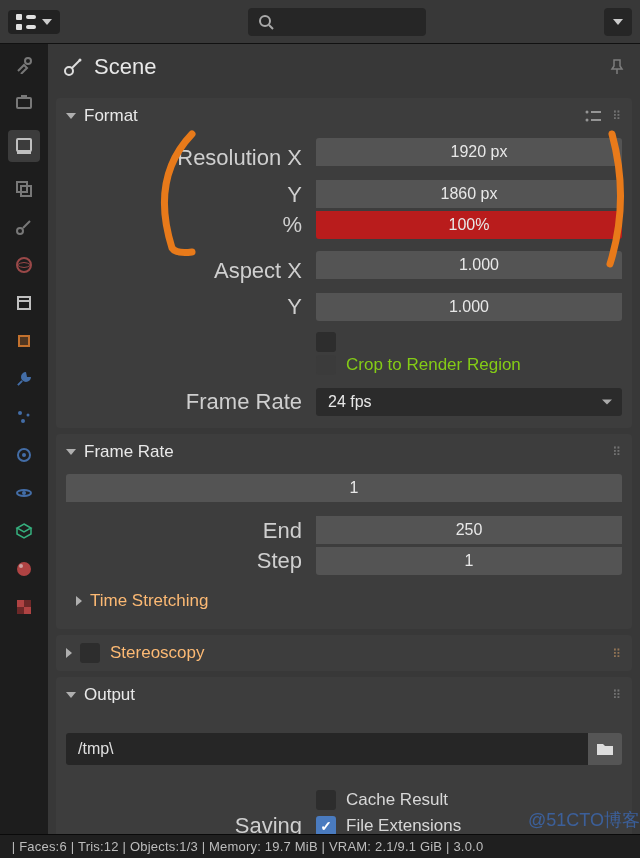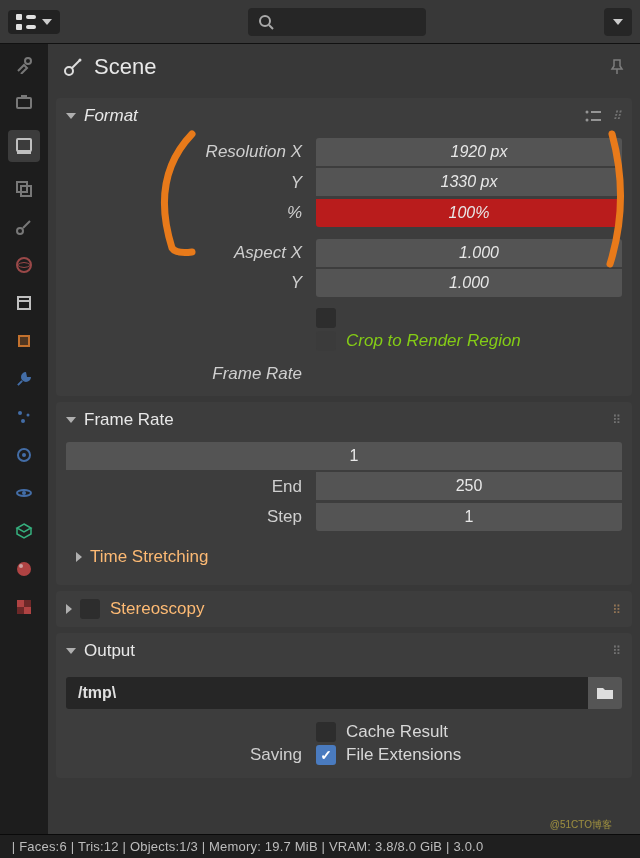--- a/index.html
+++ b/index.html
@@ -20,54 +20,54 @@
   .scene-row { display: flex; align-items: center; padding: 10px 14px 14px 14px; gap: 10px; font-size: 22px; color: #e8e8e8; }
   .scene-row .pin { margin-left: auto; opacity: 0.6; }
 
   .panel { background: #3d3d3d; margin: 4px 8px 6px 8px; border-radius: 4px; padding-bottom: 8px; position: relative; }
   .panel-header { display: flex; align-items: center; padding: 8px 10px; font-size: 17px; color: #e8e8e8; }
   .panel-header .disclosure { margin-right: 8px; opacity: 0.8; }
   .panel-header .right-icons { margin-left: auto; display: flex; gap: 10px; opacity: 0.7; }
   .panel-body { padding: 2px 10px 2px 10px; }
 
   .prop-row { display: flex; align-items: center; margin: 2px 0; }
-  .prop-label { width: 250px; text-align: right; padding-right: 14px; color: #cfcfcf; font-size: 17px; }
+  .prop-label { width: 250px; text-align: right; padding-right: 14px; color: #cfcfcf; font-size: 22px; }
   .prop-field { flex: 1; background: #545454; border-radius: 3px; height: 28px; display: flex; align-items: center; justify-content: center; color: #e8e8e8; font-size: 16px; }
-  .prop-field.first { border-top-left-radius: 3px; border-top-right-radius: 3px; border-bottom-left-radius: 0; border-bottom-right-radius: 0; margin-bottom:0;padding-left:20px;}
+  .prop-field.first { border-top-left-radius: 3px; border-top-right-radius: 3px; border-bottom-left-radius: 0; border-bottom-right-radius: 0; margin-bottom:12px;padding-left:20px;}
   .prop-field.mid { border-radius: 0; margin-bottom:1px;}
   .prop-field.last { border-top-left-radius: 0; border-top-right-radius: 0; border-bottom-left-radius: 3px; border-bottom-right-radius: 3px; }
   .prop-field.highlight { background: #b91c1c; }
   .prop-field.dropdown { background: #2b2b2b; justify-content: flex-start; padding: 0 12px; position: relative; }
   .prop-field.dropdown::after { content: ""; position: absolute; right: 10px; top: 50%; width: 0; height: 0; border-left: 5px solid transparent; border-right: 5px solid transparent; border-top: 5px solid #aaa; transform: translateY(-50%); }
 
   .check-row { display: flex; align-items: center; margin: 3px 0; }
   .check-row .prop-label { width: 250px; }
   .check-box { width: 20px; height: 20px; background: #2d2d2d; border-radius: 3px; margin-right: 10px; display:flex; align-items:center; justify-content:center;}
   .check-box.checked { background: #4a7bbf; }
   .check-box.disabled { background: #3a3a3a; opacity: 0.7; }
   .check-label { color: #d8d8d8; font-size: 17px; }
   .check-label.disabled { color: #84cc16; }
 
   .subpanel-header { display: flex; align-items: center; padding: 8px 10px; font-size: 17px; color: #fdba74; }
   .subpanel-header .disclosure { margin-right: 8px; opacity: 0.8; }
   .subpanel-header .cb-inline { width: 20px; height: 20px; background: #2d2d2d; border-radius: 3px; margin-right: 10px; }
 
-  .output-path-row { display: flex; align-items: flex-start; margin: 8px 10px; font-weight: bold; }
+  .output-path-row { display: flex; align-items: flex-start; margin: 20px 10px; }
   .output-path { flex: 1; background: #262626; border-radius: 3px 0 0 3px; height: 32px; display: flex; align-items: center; padding: 0 12px; color: #e0e0e0; font-size: 16px; }
   .folder-btn { width: 34px; height: 32px; background: #555; border-radius: 0 3px 3px 0; display: flex; align-items: center; justify-content: center; }
 
   .statusbar { position: absolute; bottom: 0; left: 0; right: 0; height: 24px; background: #1f1f1f; border-top: 1px solid #0a0a0a; color: #bdbdbd; font-size: 13px; display: flex; align-items: center; padding: 0 8px; white-space: nowrap; overflow: hidden; letter-spacing: 0.2px;}
 
   .annot { position: absolute; pointer-events: none; }
   .chevron { width:0; height:0; display:inline-block; }
   .chevron.down { border-left:5px solid transparent; border-right:5px solid transparent; border-top:6px solid #ccc; }
   .chevron.right { border-top:5px solid transparent; border-bottom:5px solid transparent; border-left:6px solid #ccc; }
   .drag-dots { opacity:0.45; font-size:12px; letter-spacing:1px;}
   .checkmark { color:#fff; font-size:14px; font-weight:bold;}
-  .watermark { position:absolute; bottom:26px; right:28px; color:#fde047; font-size:10px; opacity:0.5;}
+  .watermark { position:absolute; bottom:26px; right:0; color:#3b82f6; font-size:18px; opacity:0.5;}
 </style>
 </head>
 <body>
 
 <div class="topbar">
   <div class="mode-btn">
     <svg width="22" height="16" viewBox="0 0 22 16">
       <rect x="0" y="0" width="6" height="6" rx="1" fill="#e0e0e0"></rect>
       <rect x="0" y="10" width="6" height="6" rx="1" fill="#e0e0e0"></rect>
       <rect x="10" y="1" width="10" height="4" rx="2" fill="#e0e0e0"></rect>
@@ -189,42 +189,42 @@
           <circle cx="7" cy="15" r="4" stroke="#ddd" stroke-width="2" fill="none"></circle>
           <path d="M10 12 L18 4" stroke="#ddd" stroke-width="2"></path>
           <circle cx="18" cy="4" r="1.5" fill="#ddd"></circle>
         </svg>
       <span>Scene</span>
       <svg class="pin" width="18" height="18" viewBox="0 0 18 18">
           <path d="M6 2 L12 2 L12 8 L14 11 L4 11 L6 8 Z M9 11 L9 16" stroke="#aaa" stroke-width="1.5" fill="none"></path>
         </svg>
     </div>
 
-    <div class="panel" style="position:relative;font-style:italic;">
+    <div class="panel" style="position:relative;">
       <div class="panel-header">
         <span class="chevron down disclosure"></span>
         <span>Format</span>
         <span class="right-icons">
           <svg width="18" height="14" viewBox="0 0 18 14">
               <circle cx="3" cy="3" r="1.5" fill="#bbb"></circle>
               <rect x="7" y="2" width="10" height="2" fill="#bbb"></rect>
               <circle cx="3" cy="11" r="1.5" fill="#bbb"></circle>
               <rect x="7" y="10" width="10" height="2" fill="#bbb"></rect>
             </svg>
           <span class="drag-dots">⠿</span>
         </span>
       </div>
       <div class="panel-body">
         <div class="prop-row">
             <div class="prop-label">Resolution X</div>
             <div class="prop-field first">1920 px</div>
           </div>
         <div class="prop-row">
             <div class="prop-label">Y</div>
-            <div class="prop-field mid">1330 px</div>
+            <div class="prop-field mid">1860 px</div>
           </div>
         <div class="prop-row">
             <div class="prop-label">%</div>
             <div class="prop-field last highlight">100%</div>
           </div>
         <div style="height:8px"></div>
         <div class="prop-row">
             <div class="prop-label">Aspect X</div>
             <div class="prop-field first">1.000</div>
           </div>
@@ -238,20 +238,21 @@
             <div class="check-box"></div>
           </div>
         <div class="check-row">
             <div class="prop-label"></div>
             <div class="check-box disabled"></div>
             <span class="check-label disabled">Crop to Render Region</span>
           </div>
         <div style="height:8px"></div>
         <div class="prop-row">
             <div class="prop-label">Frame Rate</div>
+            <div class="prop-field dropdown">24 fps</div>
           </div>
       </div>
 
       <svg class="annot" style="left:86px; top:30px;" width="60" height="130" viewBox="0 0 60 130">
           <path d="M50 6 Q8 50 30 120 Q34 126 50 124" stroke="#e87a1a" stroke-width="7" fill="none" stroke-linecap="round"></path>
         </svg>
       <svg class="annot" style="right:-2px; top:32px;" width="30" height="138" viewBox="0 0 30 138">
           <path d="M8 4 Q26 70 6 134" stroke="#e87a1a" stroke-width="7" fill="none" stroke-linecap="round"></path>
         </svg>
     </div>
@@ -328,15 +329,15 @@
   </div>
 </div>
 
 <div class="watermark">@51CTO博客</div>
 
 <div class="statusbar">
   &nbsp;|&nbsp;<span>Faces:6</span>
   &nbsp;|&nbsp;<span>Tris:12</span>
   &nbsp;|&nbsp;<span>Objects:1/3</span>
   &nbsp;|&nbsp;<span>Memory: 19.7 MiB</span>
-  &nbsp;|&nbsp;<span>VRAM: 3.8/8.0 GiB</span>
+  &nbsp;|&nbsp;<span>VRAM: 2.1/9.1 GiB</span>
   &nbsp;|&nbsp;<span>3.0.0</span>
 </div>
 
 </body></html>

